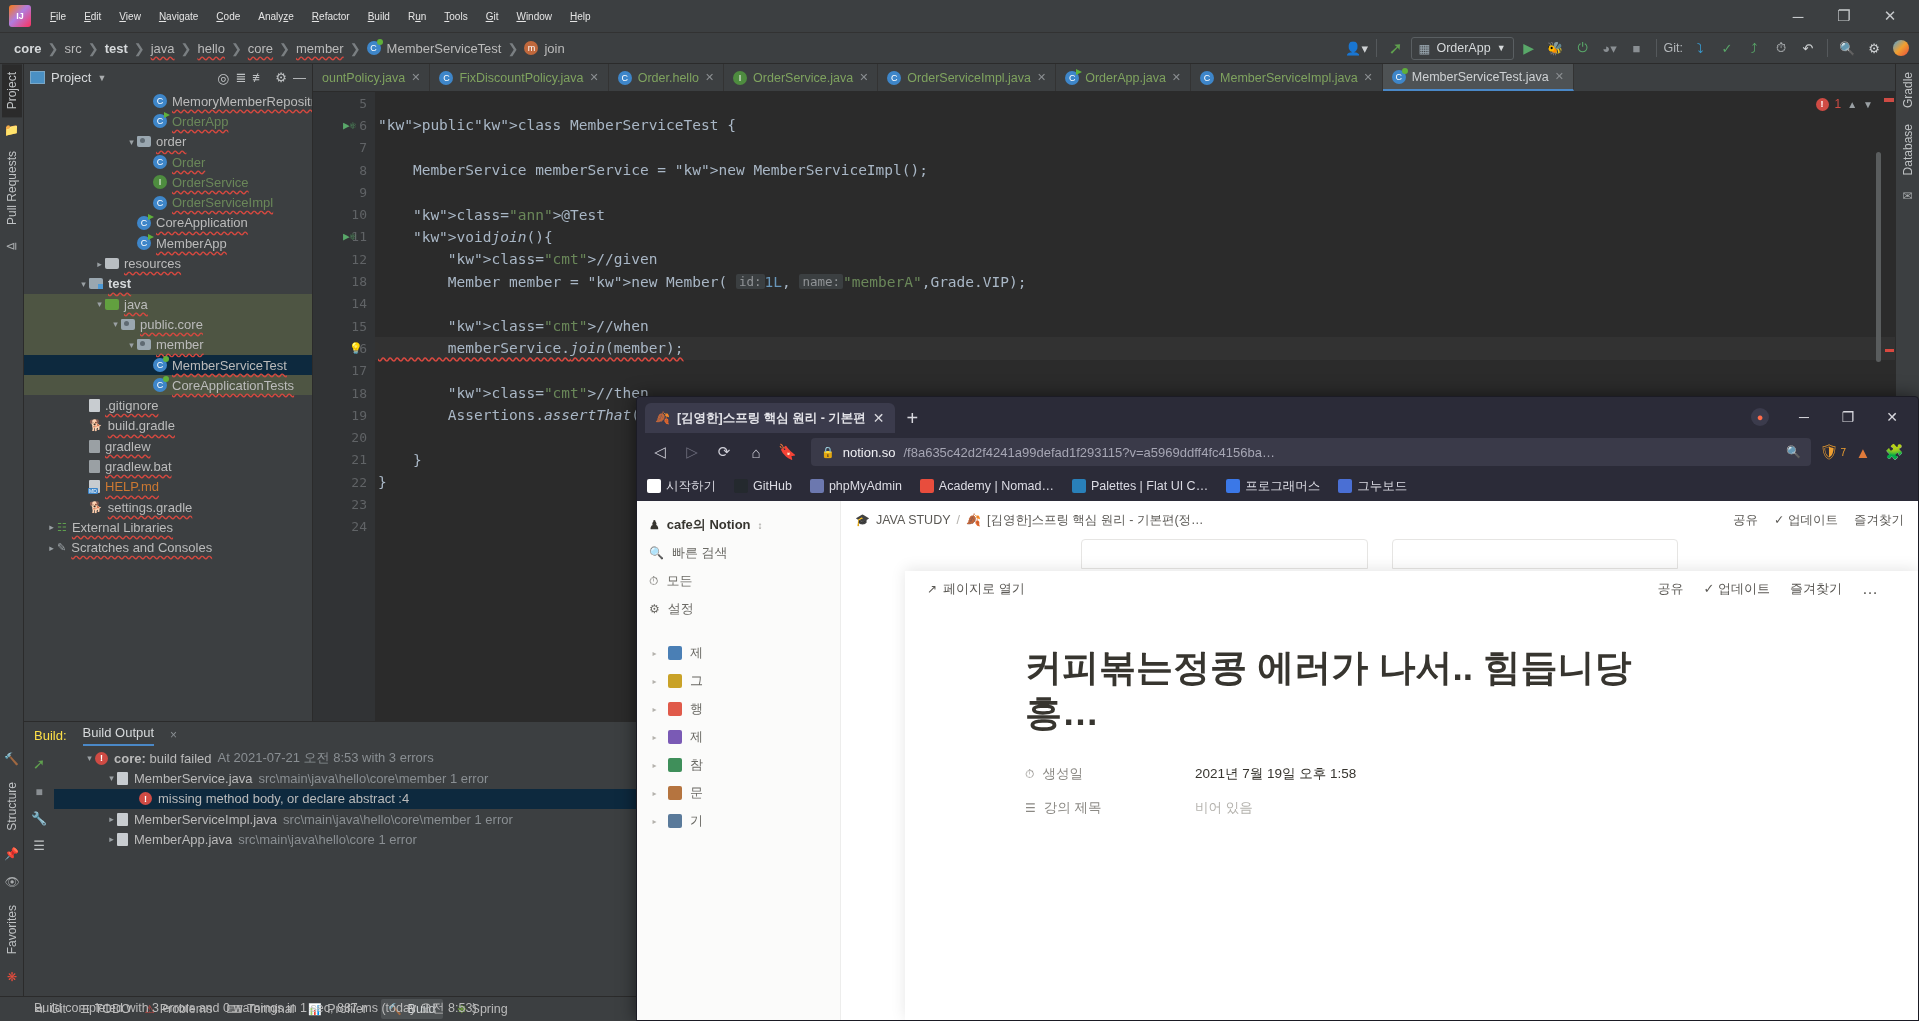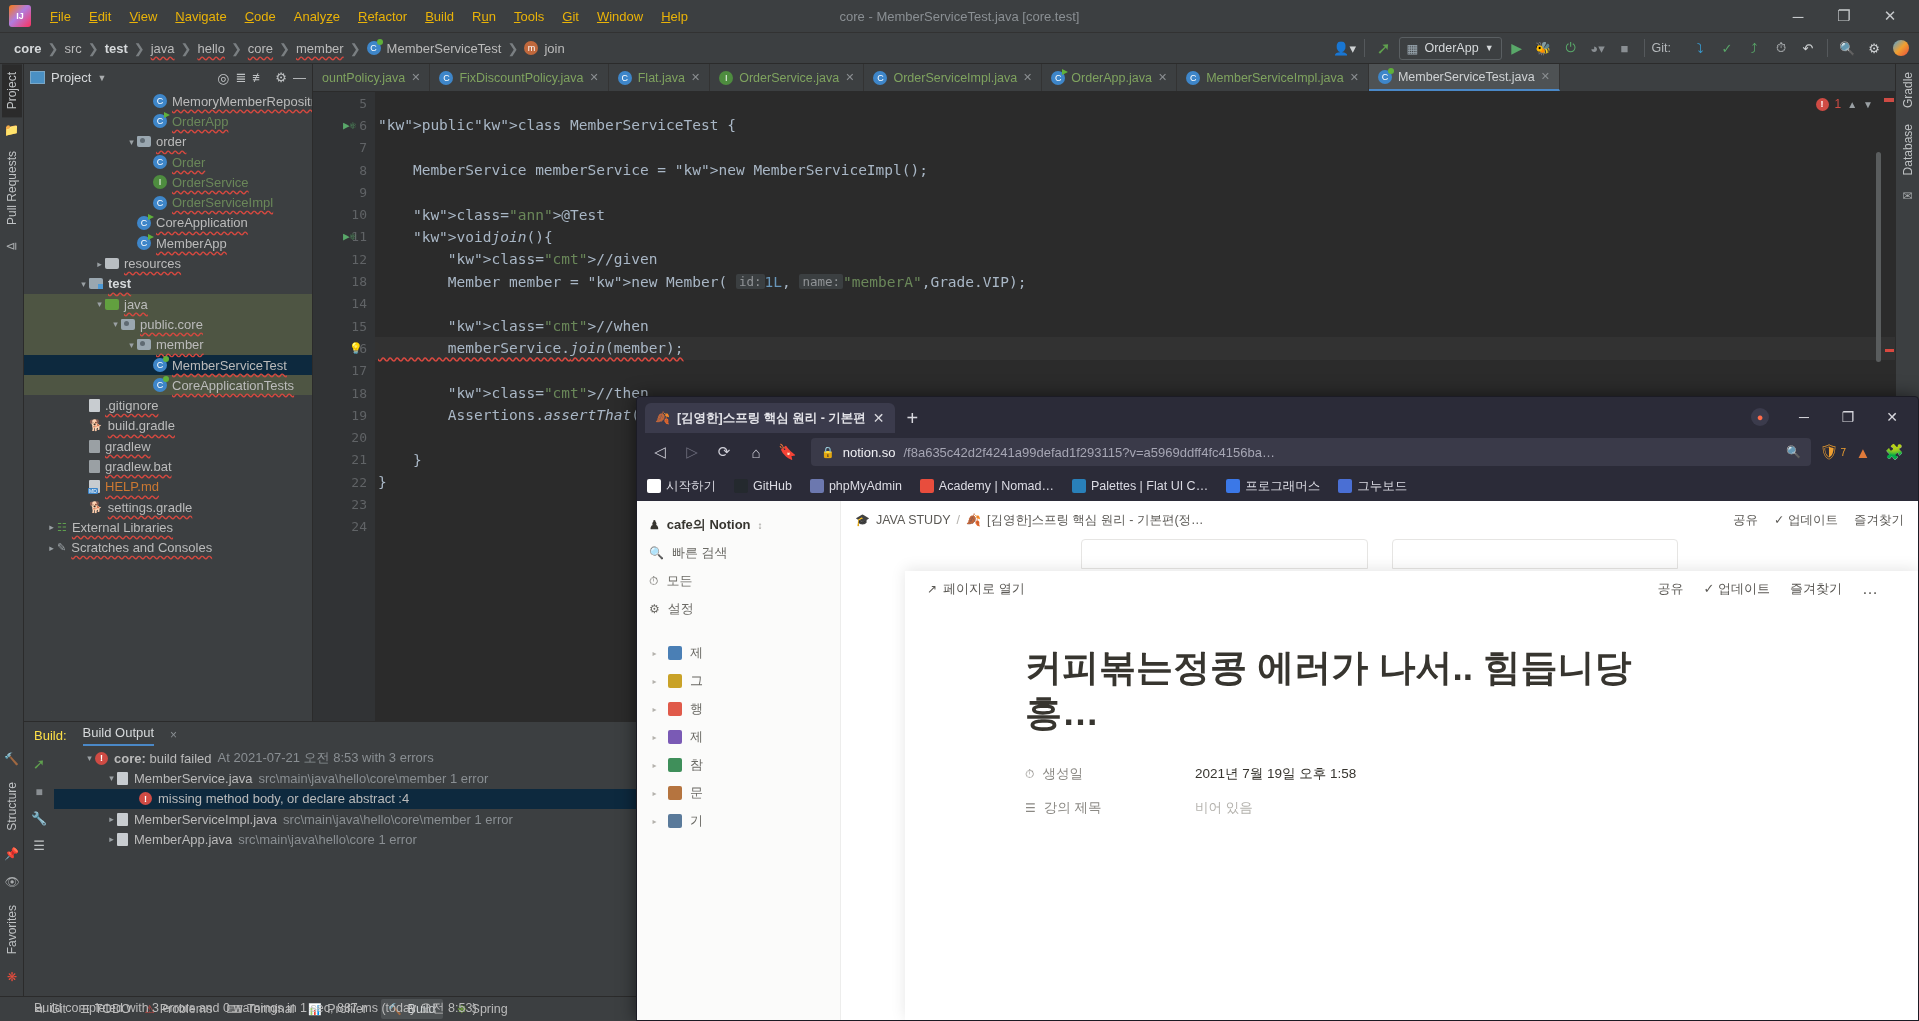--- a/index.html
+++ b/index.html
@@ -9,21 +9,21 @@
 
   
   .titlebar { height:33px; background:#3c3f41; display:flex; align-items:center;
     border-bottom:1px solid #323232; position:relative; }
   .ij-logo { width:22px; height:22px; margin:0 10px 0 9px; border-radius:3px;
     background:linear-gradient(135deg,#f97a12 0%,#b07ddf 45%,#fe315d 100%);
     position:relative; flex:none; }
   .ij-logo::after { content:"IJ"; position:absolute; inset:0; color:#fff; font-size:9px;
     font-weight:bold; display:flex; align-items:center; justify-content:center; }
   .menubar { display:flex; align-items:center; gap:0; }
-  .menu-item { font-size:13px; color:#eab308; padding:4px 9px; cursor:default; }
+  .menu-item { font-size:10px; color:#e5e5e5; padding:4px 9px; cursor:default; }
   .menu-item u { text-decoration:underline; }
   .win-title { position:absolute; left:0; right:0; text-align:center; font-size:13px;
     color:#8a8f93; pointer-events:none; }
   .win-btns { margin-left:auto; display:flex; align-items:center; padding-right:6px; z-index:2; }
   .win-btn { width:46px; height:32px; display:flex; align-items:center; justify-content:center;
     color:#c6c9cb; font-size:15px; }
 
   
   .navbar { height:31px; background:#3c3f41; display:flex; align-items:center;
     padding:0 6px 0 10px; border-bottom:1px solid #2b2b2b; gap:0; }
@@ -31,21 +31,21 @@
   .crumb.bold { font-weight:bold; color:#d6d9db; }
   .crumb.spell { text-decoration:underline; text-decoration-style:wavy;
     text-decoration-color:#d9483f; text-underline-offset:3px; }
   .crumb-sep { color:#7a7f82; font-size:13px; padding:0 2px; }
   .tb-right { margin-left:auto; display:flex; align-items:center; gap:3px; }
   .tbtn { width:24px; height:24px; display:flex; align-items:center; justify-content:center;
     border-radius:3px; color:#cfd2d4; font-size:13px; }
   .tb-sep { width:1px; height:18px; background:#55595c; margin:0 4px; }
   .runcfg { display:flex; align-items:center; gap:6px; height:23px; padding:0 7px;
     border:1px solid #5a5f62; border-radius:3px; font-size:12.5px; color:#d6d9db; }
-  .git-label { font-size:12.5px; color:#b4b8bb; margin-right:14px; }
+  .git-label { font-size:12.5px; color:#b4b8bb; margin-right:2px; }
 
   
   .bodyrow { position:absolute; top:64px; left:0; right:0; bottom:0; display:flex; }
   .leftstrip { width:24px; background:#3c3f41; border-right:1px solid #2b2b2b;
     display:flex; flex-direction:column; align-items:center; }
   .vtab { writing-mode:vertical-rl; transform:rotate(180deg); font-size:12px;
     color:#c0c3c5; padding:8px 3px; white-space:nowrap; }
   .vtab.active { background:#2b2b2b; }
   .vicon { font-size:12px; color:#a9acae; padding:6px 0; }
   .rightstrip { width:24px; background:#3c3f41; border-left:1px solid #2b2b2b;
@@ -213,21 +213,20 @@
       <div class="menu-item"><u>C</u>ode</div>
       <div class="menu-item">Analy<u>z</u>e</div>
       <div class="menu-item"><u>R</u>efactor</div>
       <div class="menu-item"><u>B</u>uild</div>
       <div class="menu-item">R<u>u</u>n</div>
       <div class="menu-item"><u>T</u>ools</div>
       <div class="menu-item"><u>G</u>it</div>
       <div class="menu-item"><u>W</u>indow</div>
       <div class="menu-item"><u>H</u>elp</div>
     </div>
-    <div class="win-title">core - MemberServiceTest.java [core.test]</div>
     <div class="win-btns">
       <div class="win-btn">─</div>
       <div class="win-btn">❐</div>
       <div class="win-btn close">✕</div>
     </div>
   </div>
 
   <div class="navbar">
     <div class="crumb bold">core</div>
     <span class="crumb-sep">❯</span>
@@ -430,21 +429,21 @@
             <span class="lbl">ountPolicy.java</span>
             <span class="x">✕</span>
           </div>
           <div class="etab">
             <span class="ic c">C</span>
             <span class="lbl">FixDiscountPolicy.java</span>
             <span class="x">✕</span>
           </div>
           <div class="etab">
             <span class="ic c">C</span>
-            <span class="lbl">Flat.java</span>
+            <span class="lbl">Order.hello</span>
             <span class="x">✕</span>
           </div>
           <div class="etab">
             <span class="ic i">I</span>
             <span class="lbl">OrderService.java</span>
             <span class="x">✕</span>
           </div>
           <div class="etab">
             <span class="ic c">C</span>
             <span class="lbl">OrderServiceImpl.java</span>

